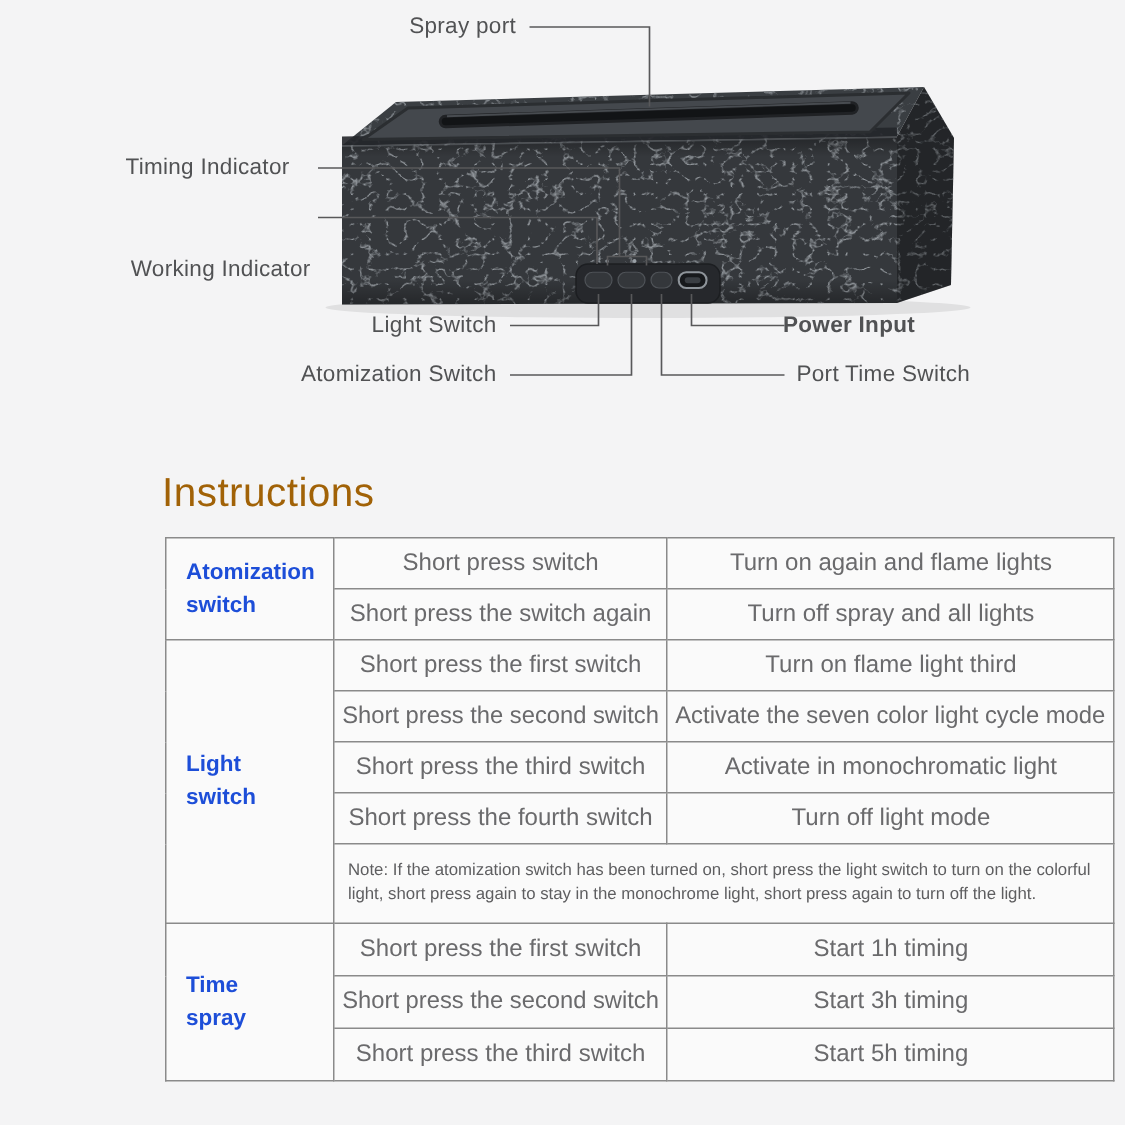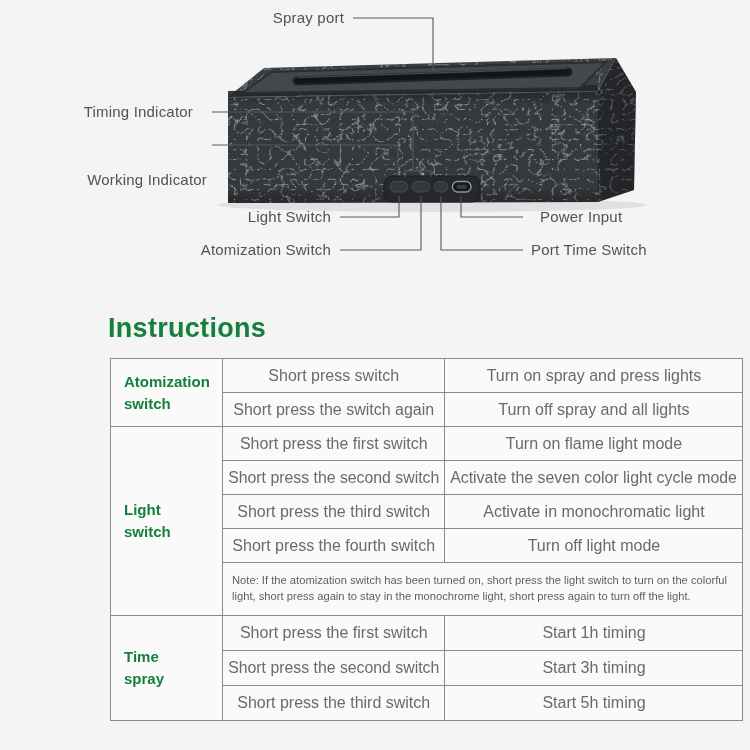--- a/index.html
+++ b/index.html
@@ -16,38 +16,38 @@
     position:absolute;
     font-size:15px;line-height:16px;
     color:#515254;letter-spacing:.2px;
     white-space:nowrap;
   }
   .dlabel.r{text-align:right;}
   
   .title{
     margin:26px 0 0 108px;
     font-size:27px;line-height:34px;
-    font-weight:700;color:#15803d;letter-spacing:.3px;
+    font-weight:400;color:#a16207;letter-spacing:.3px;
   }
   table.itable{
     border-collapse:collapse;table-layout:fixed;
     margin:13px 0 0 110px;
     background:#fafafa;
     border:1px solid #6f6f6f;
   }
   table.itable td{
     border:1px solid #8a8a8a;
     vertical-align:middle;
     overflow:hidden;
   }
   tr.h34{height:34px;}
   tr.h35{height:35px;}
   tr.hnote{height:53px;}
   td.glabel{
-    font-size:15px;font-weight:700;color:#15803d;
+    font-size:15px;font-weight:700;color:#1d4ed8;
     padding-left:13px;line-height:1.45;
     white-space:pre-line;
   }
   td.act,td.res{
     text-align:center;
     font-size:16px;color:#6a6a6c;
     padding:0 4px;
   }
   td.note{
     font-size:11.2px;line-height:1.4;color:#5e5e60;
@@ -126,49 +126,49 @@
       <path d="M461,196 V217 H523"></path>
       <path d="M441,196 V250 H523"></path>
     </g>
   </svg>
 
   <div class="dlabel r" style="right:405px;top:10px;">Spray port</div>
   <div class="dlabel r" style="right:556px;top:104px;">Timing Indicator</div>
   <div class="dlabel r" style="right:542px;top:148px;margin-top:24px;">Working Indicator</div>
   <div class="dlabel r" style="right:418px;top:209px;">Light Switch</div>
   <div class="dlabel r" style="right:418px;top:242px;">Atomization Switch</div>
-  <div class="dlabel" style="left:540px;top:209px;">Power Input</div>
+  <div class="dlabel" style="left:522px;top:209px;font-weight:bold;">Power Input</div>
   <div class="dlabel" style="left:531px;top:242px;text-align:center;">Port Time Switch</div>
 </div>
 
 <h1 class="title">Instructions</h1>
 
 <table class="itable">
   <colgroup>
       <col style="width:112px">
       <col style="width:182px">
       <col style="width:232px">
     </colgroup>
   <tbody>
     <tr class="h34">
       <td class="glabel" rowspan="2">Atomization
 switch</td>
       <td class="act"><span class="fit">Short press switch</span></td>
-      <td class="res"><span class="fit">Turn on spray and press lights</span></td>
+      <td class="res"><span class="fit">Turn on again and flame lights</span></td>
     </tr>
     <tr class="h34">
       <td class="act"><span class="fit">Short press the switch again</span></td>
       <td class="res"><span class="fit">Turn off spray and all lights</span></td>
     </tr>
 
     <tr class="h34">
       <td class="glabel" rowspan="5">Light
 switch</td>
       <td class="act"><span class="fit">Short press the first switch</span></td>
-      <td class="res"><span class="fit">Turn on flame light mode</span></td>
+      <td class="res"><span class="fit">Turn on flame light third</span></td>
     </tr>
     <tr class="h34">
       <td class="act"><span class="fit" style="transform: scaleX(0.989);">Short press the second switch</span></td>
       <td class="res"><span class="fit" style="transform: scaleX(0.992);">Activate the seven color light cycle mode</span></td>
     </tr>
     <tr class="h34">
       <td class="act"><span class="fit">Short press the third switch</span></td>
       <td class="res"><span class="fit">Activate in monochromatic light</span></td>
     </tr>
     <tr class="h34">

